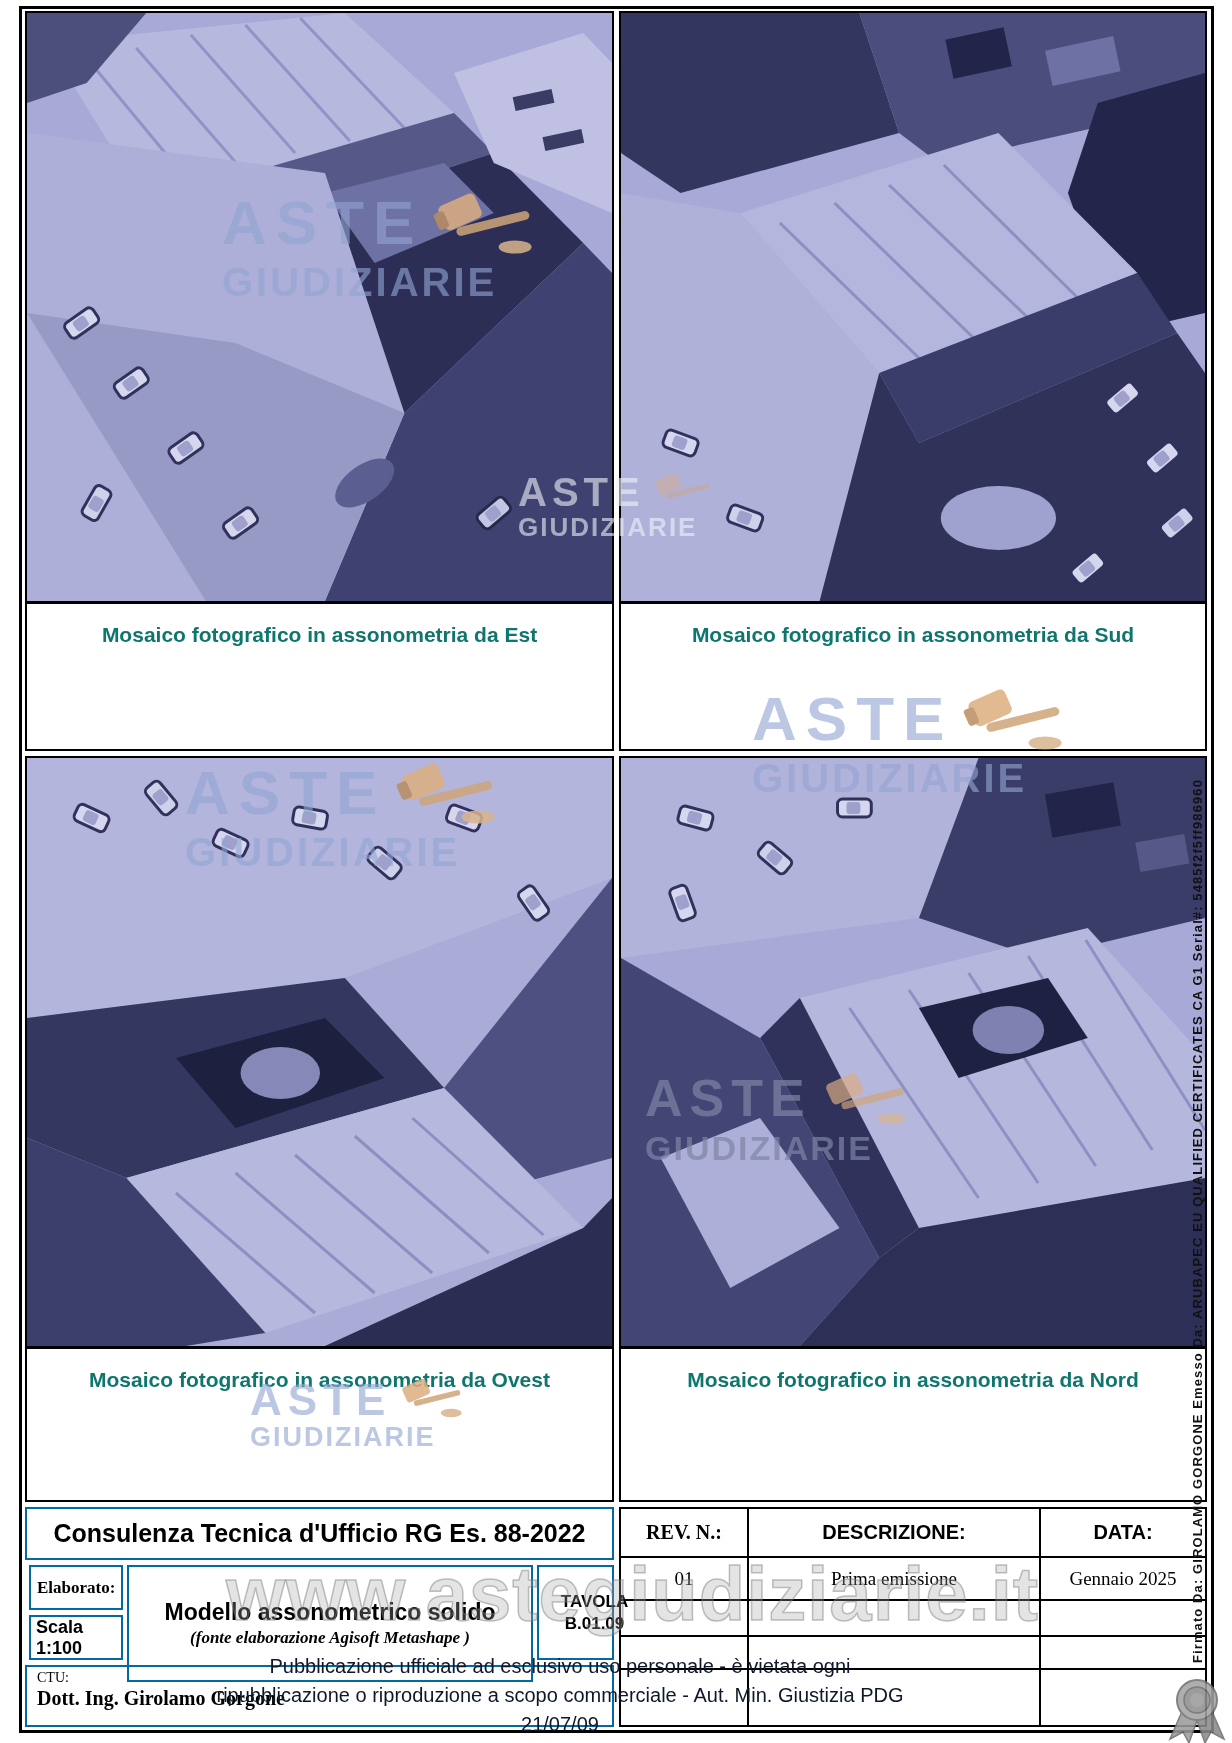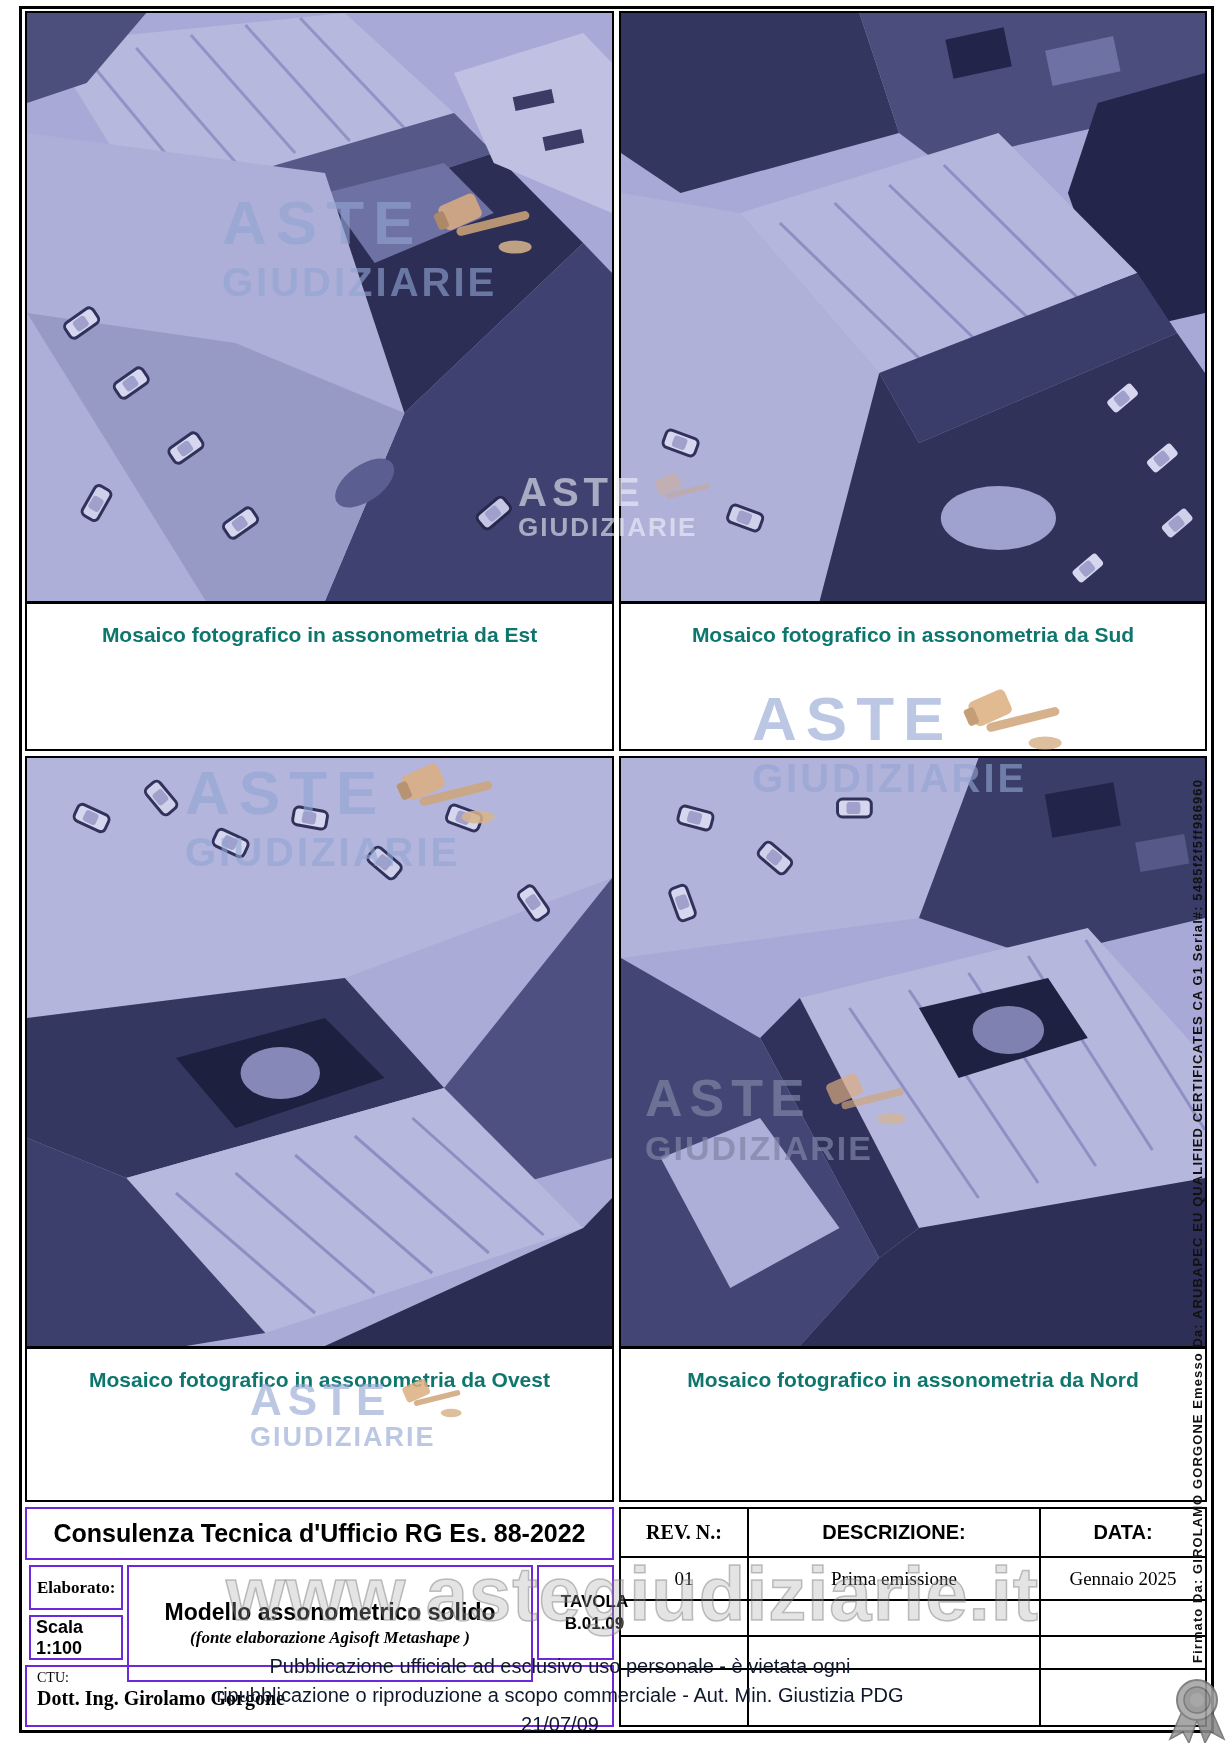--- a/index.html
+++ b/index.html
@@ -39,21 +39,21 @@
   .wm-xs .giud{font-size:26px;letter-spacing:2px;margin-top:2px;}
   .gavel{margin-left:6px;opacity:0.85;}
 
   
   #site-watermark{position:absolute;left:226px;top:1550px;z-index:30;
      font-size:76px;font-weight:bold;letter-spacing:1px;
      color:rgba(165,165,165,0.30);-webkit-text-stroke:1.5px rgba(120,120,120,0.45);
      white-space:nowrap;pointer-events:none;}
 
   
-  .tb-box{position:absolute;border:2px solid #6d28d9;box-sizing:border-box;background:transparent;}
+  .tb-box{position:absolute;border:2px solid #0369a1;box-sizing:border-box;background:transparent;}
   #box-consulenza{left:25px;top:1507px;width:589px;height:53px;
      display:flex;align-items:center;justify-content:center;
      font-weight:bold;font-size:25px;}
   #box-elaborato{left:29px;top:1565px;width:94px;height:45px;
      display:flex;align-items:center;padding-left:6px;
      font-family:"Liberation Serif",serif;font-weight:bold;font-size:17px;}
   #box-scala{left:29px;top:1615px;width:94px;height:45px;
      display:flex;align-items:center;padding-left:5px;
      font-weight:bold;font-size:18px;}
   #box-modello{left:127px;top:1565px;width:406px;height:117px;

